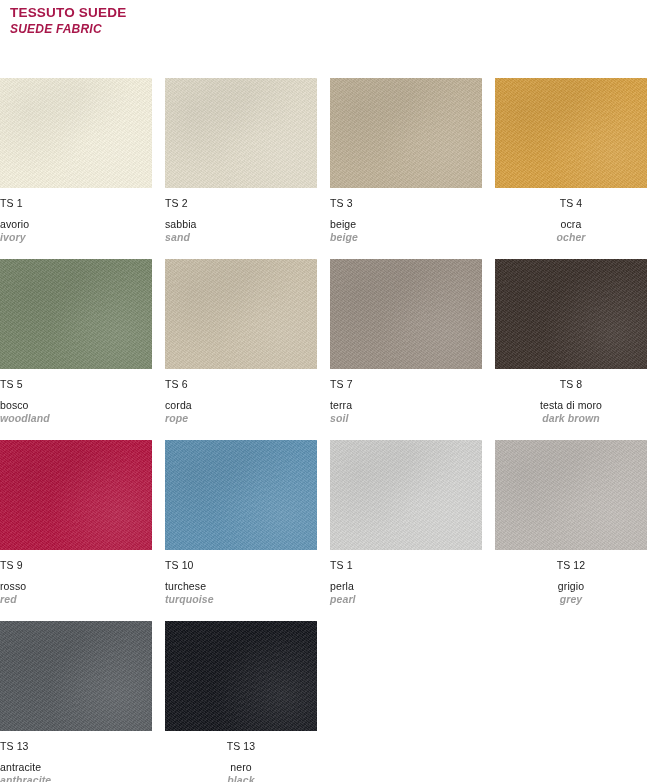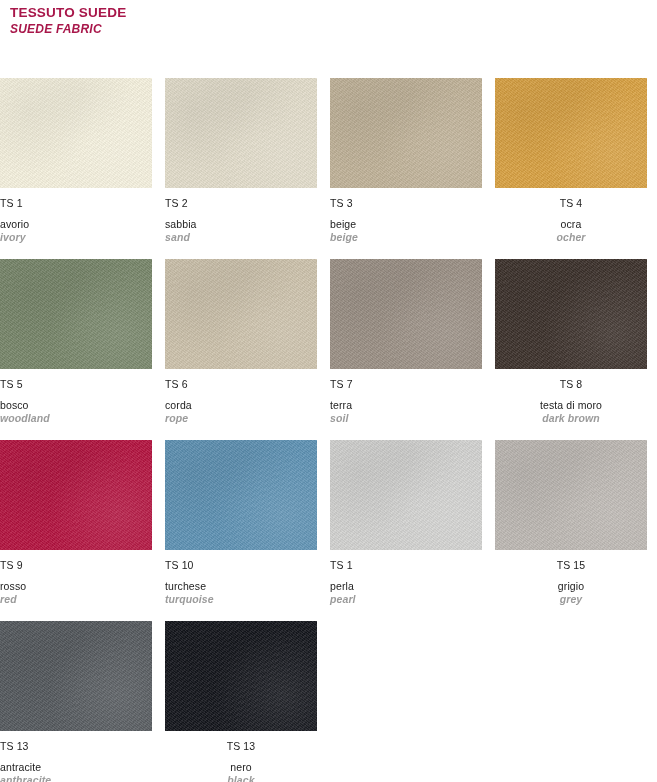--- a/index.html
+++ b/index.html
@@ -221,21 +221,21 @@
         <div class="swatch-chip" style="background-color: rgb(210, 210, 208);"></div>
         <div class="swatch-caption">
           <div class="swatch-code">TS 1</div>
           <div class="swatch-name-it">perla</div>
           <div class="swatch-name-en">pearl</div>
         </div>
       </div>
       <div class="swatch-cell">
         <div class="swatch-chip" style="background-color: rgb(189, 184, 179);"></div>
         <div class="swatch-caption">
-          <div class="swatch-code">TS 15</div>
+          <div class="swatch-code">TS 12</div>
           <div class="swatch-name-it">grigio</div>
           <div class="swatch-name-en">grey</div>
         </div>
       </div>
     </div>
     <div class="swatch-row">
       <div class="swatch-cell">
         <div class="swatch-chip" style="background-color: rgb(85, 90, 94);"></div>
         <div class="swatch-caption">
           <div class="swatch-code">TS 13</div>

